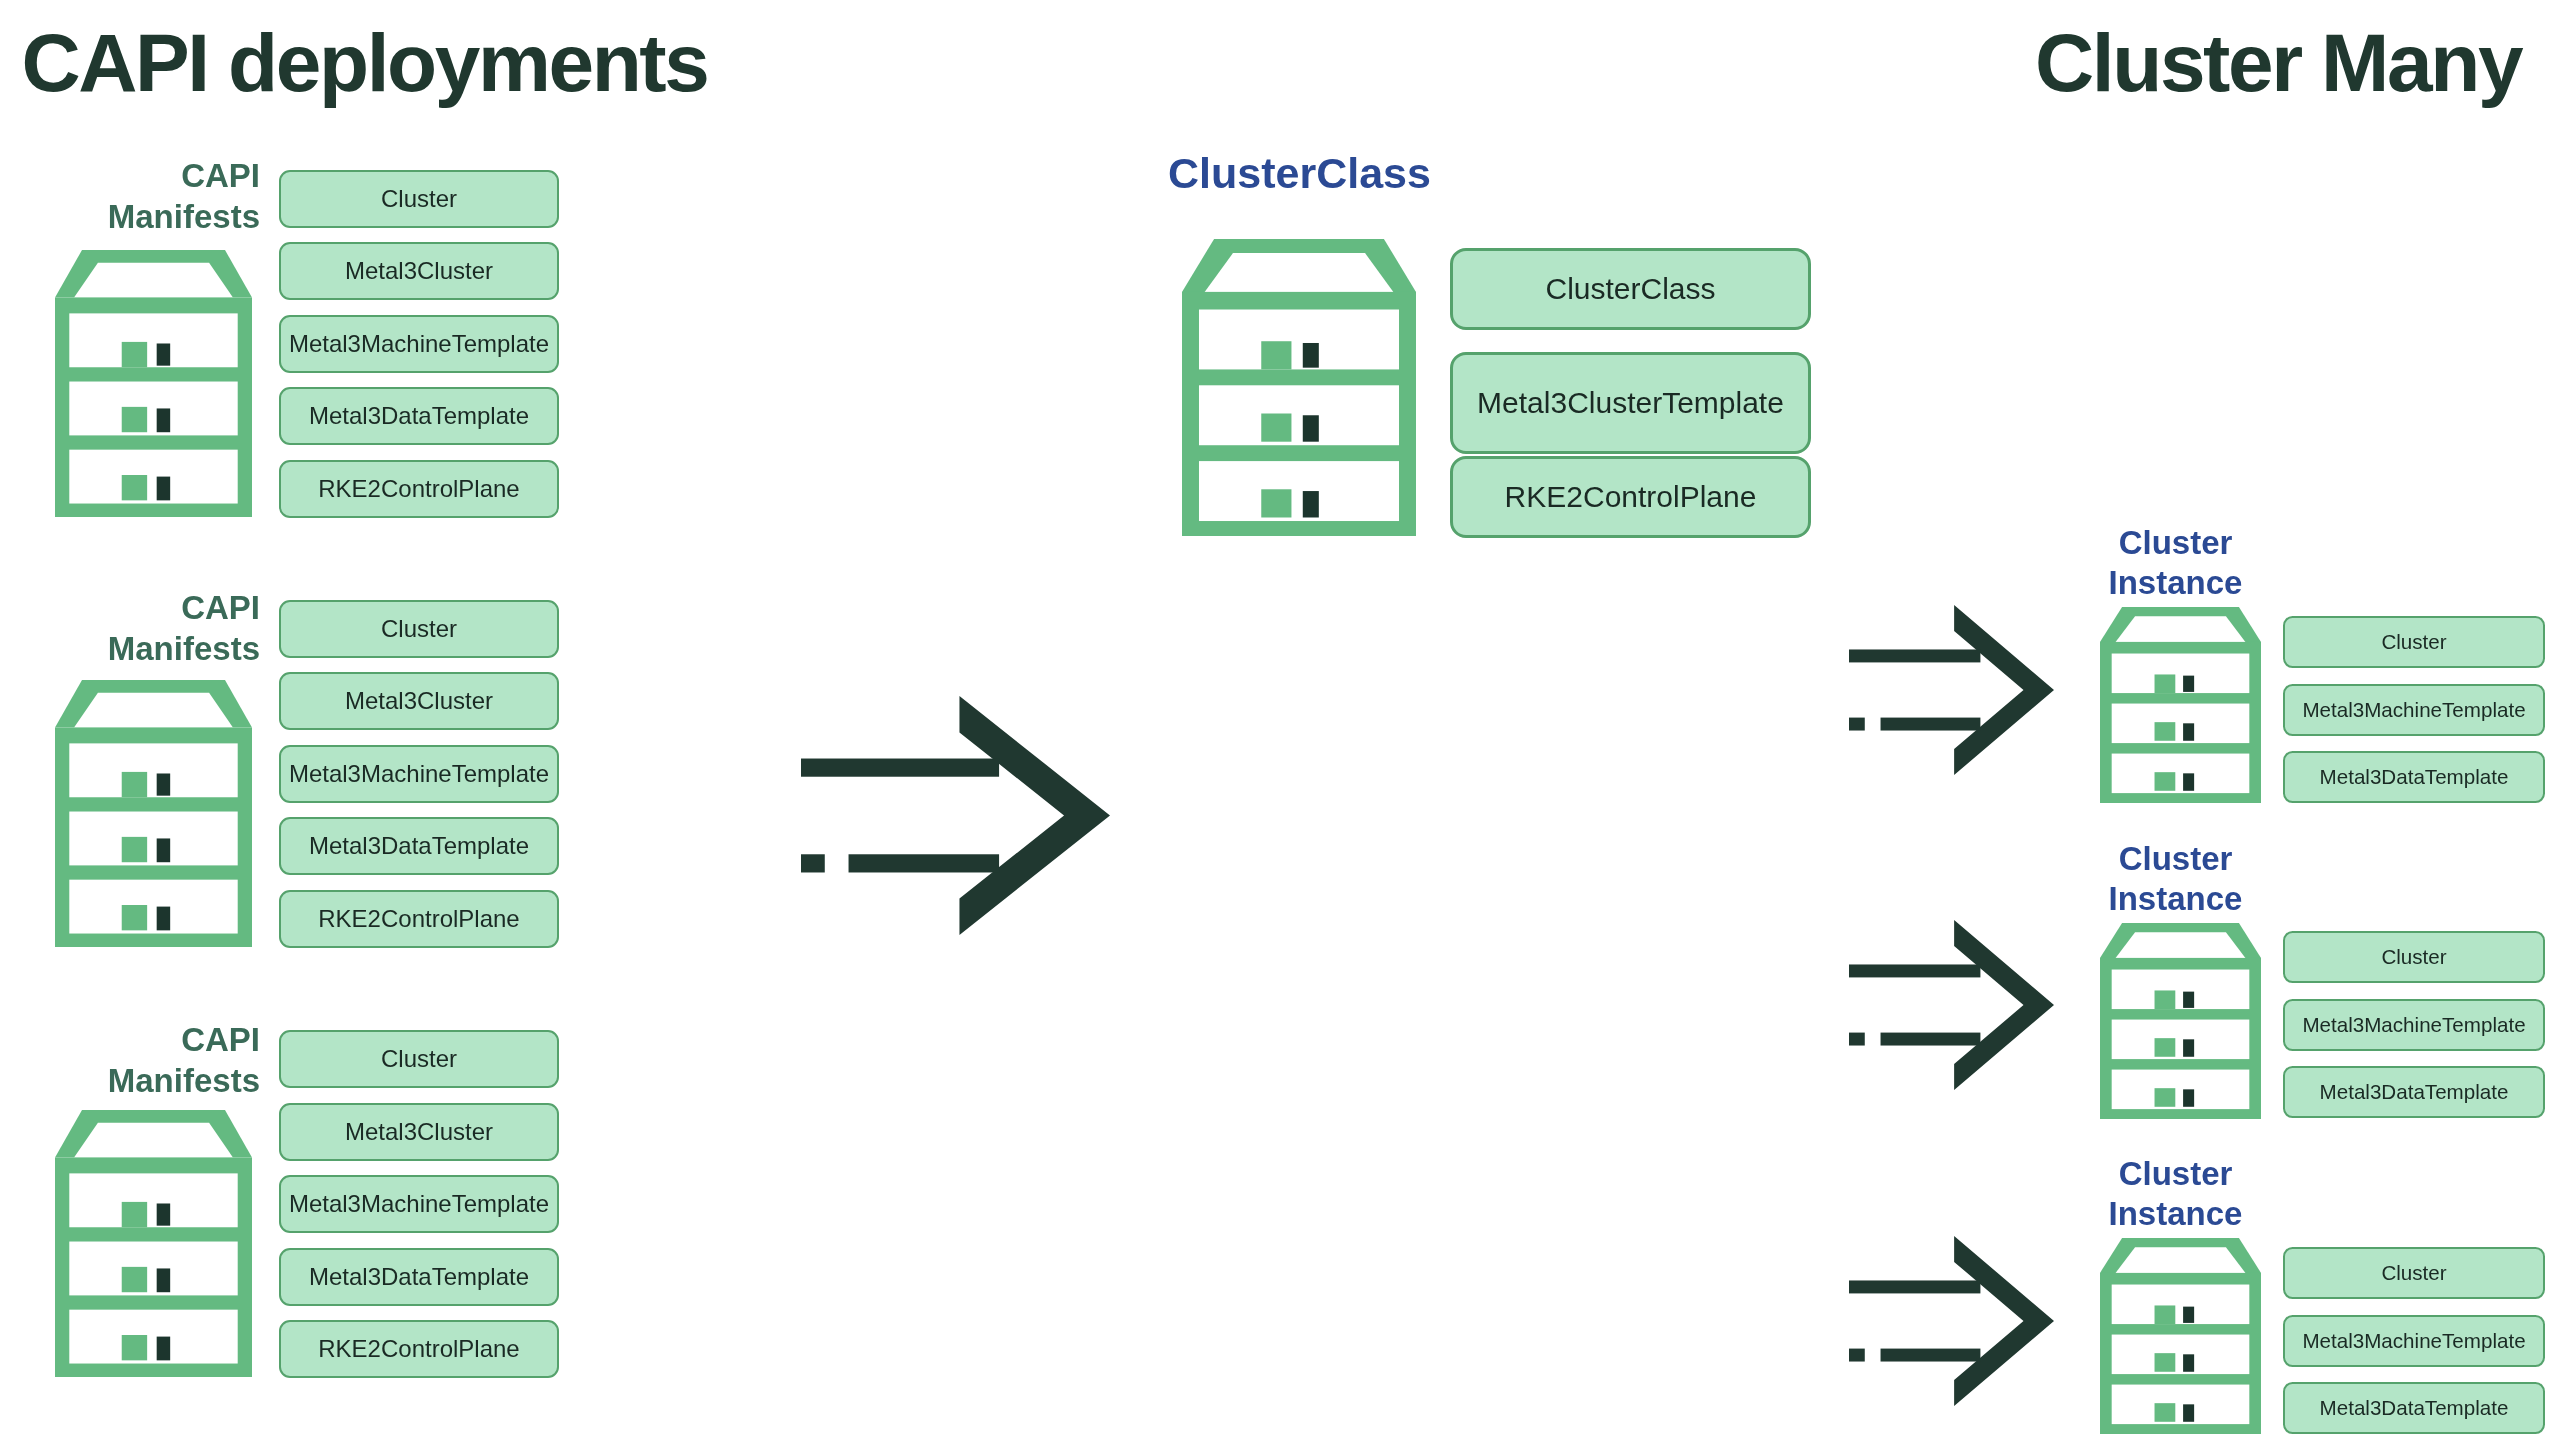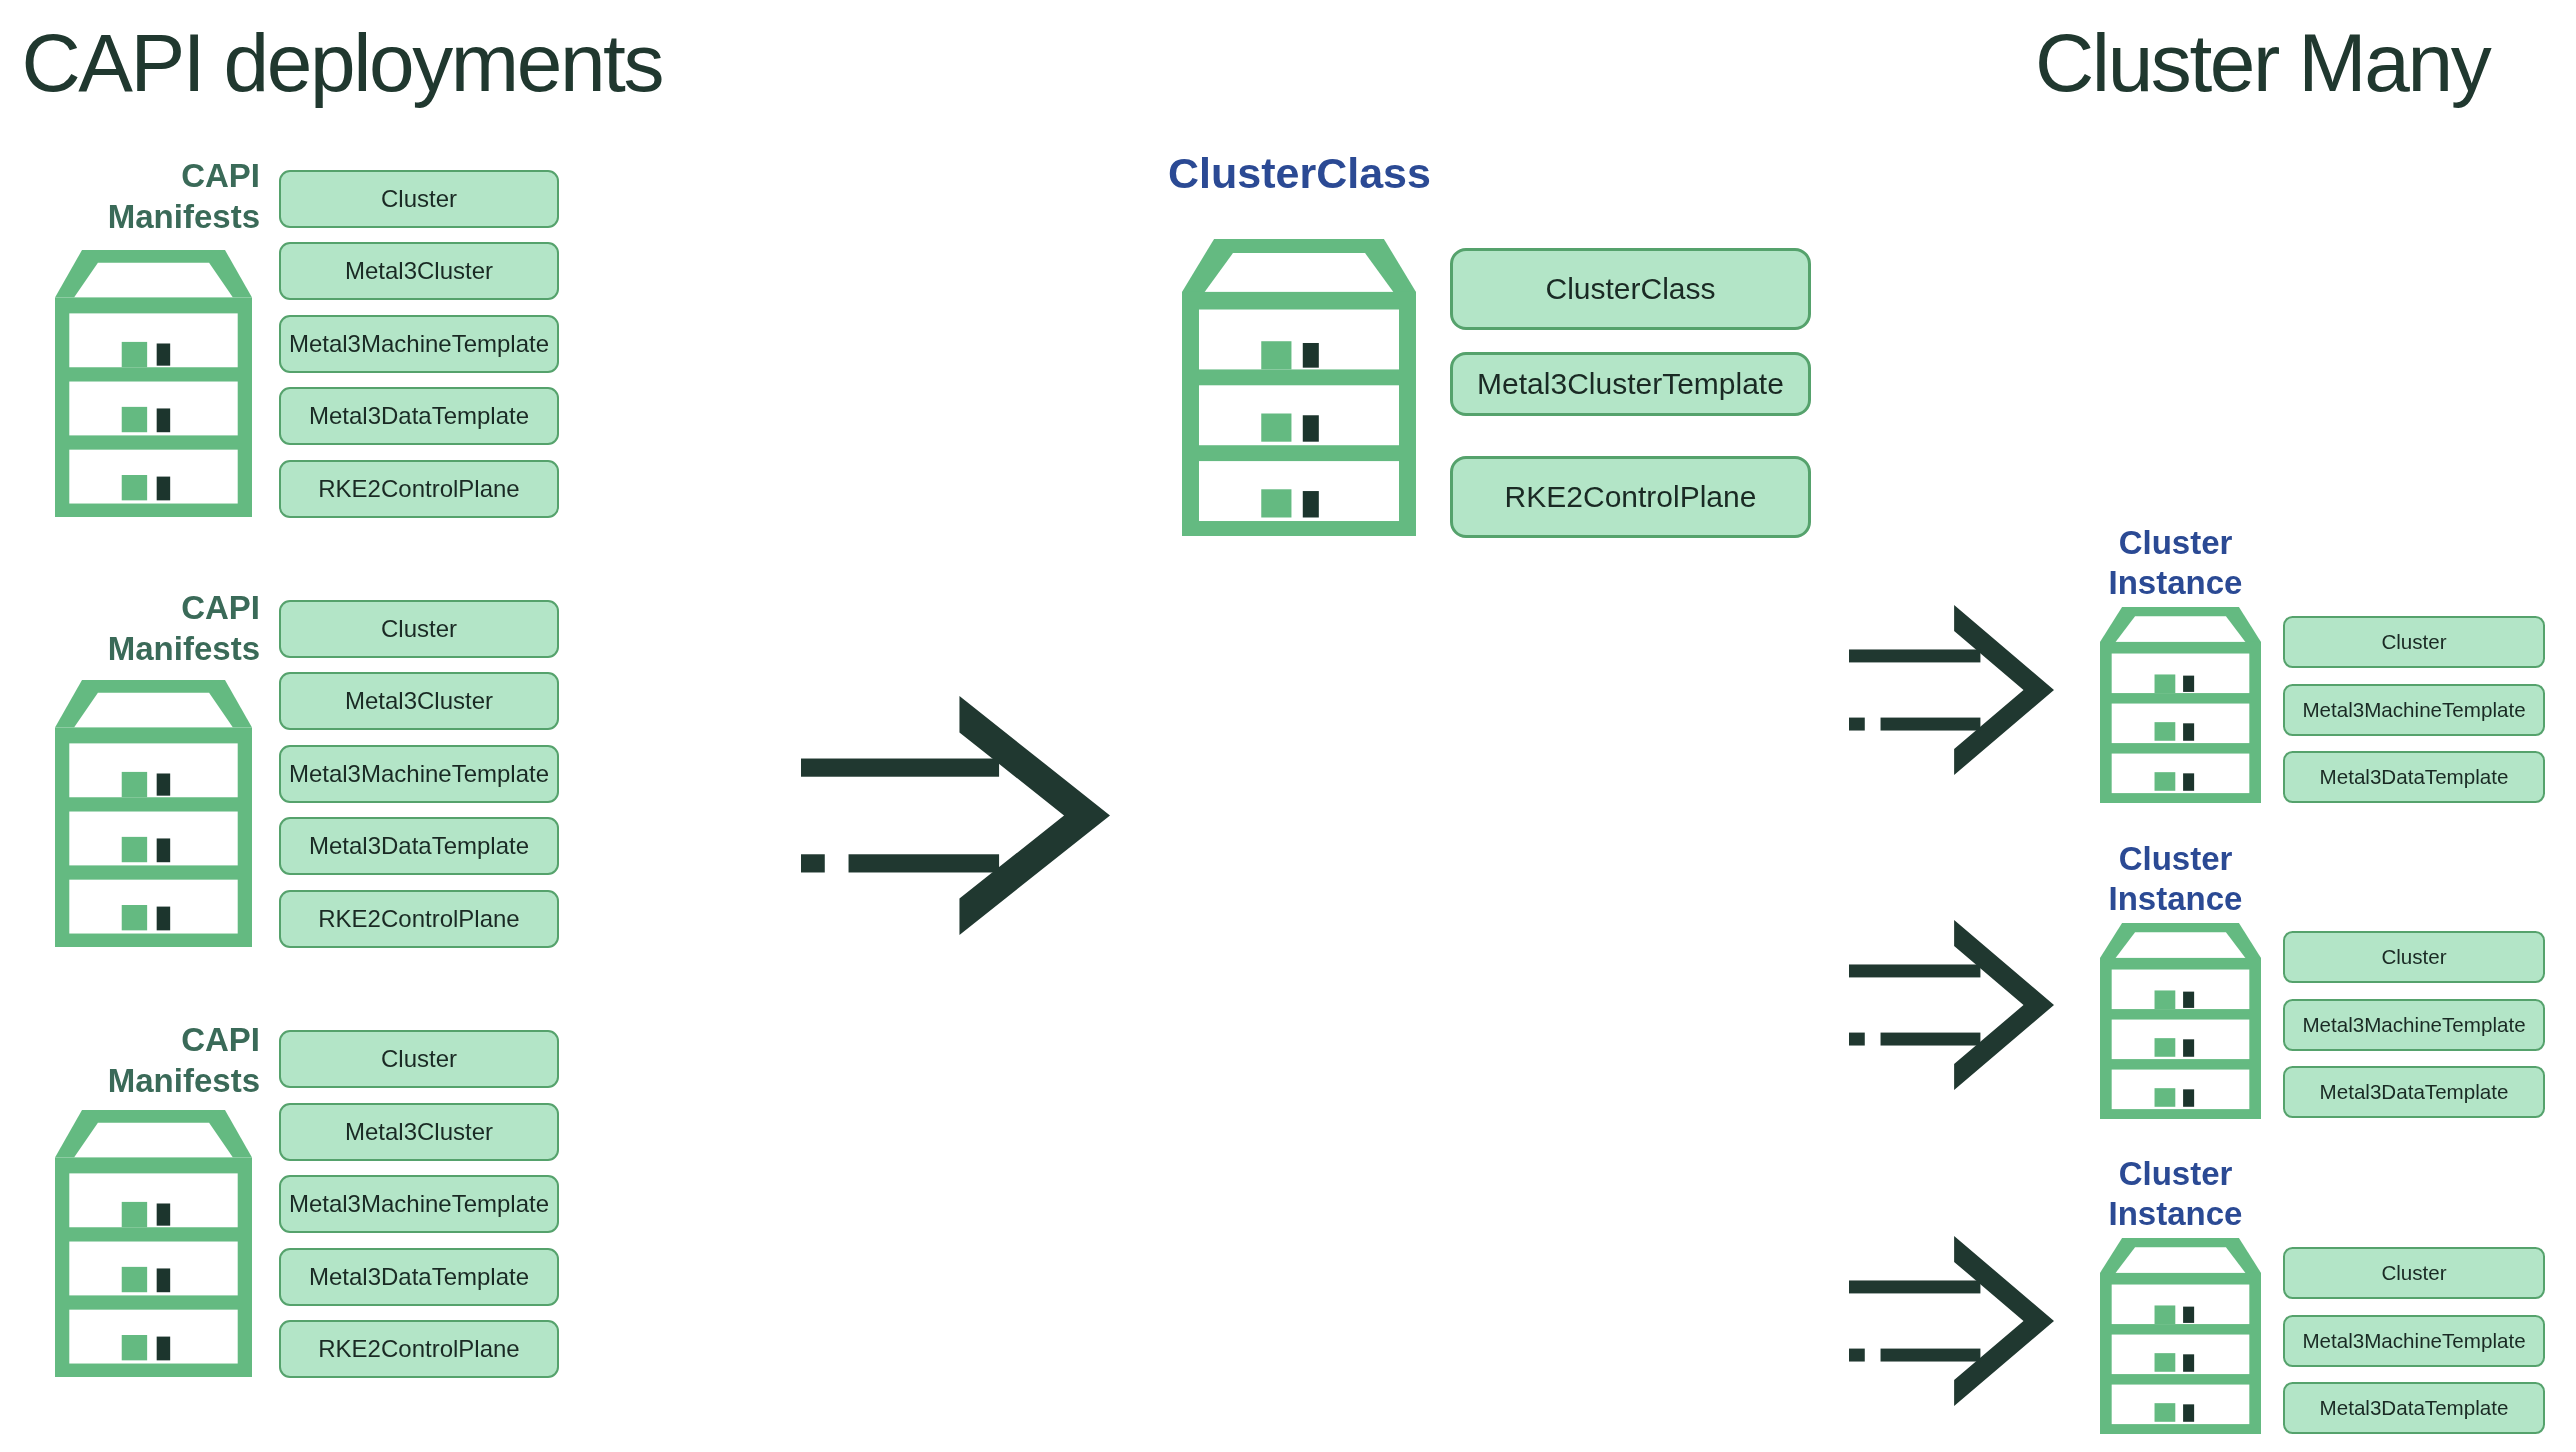--- a/index.html
+++ b/index.html
@@ -2,21 +2,21 @@
 <html style="font-size:12.7px"><head>
 <meta charset="utf-8">
 <style>
   html, body { margin:0; padding:0; background:#ffffff; }
   #canvas {
     position:relative; width:2576px; height:1452px; background:#ffffff;
     font-family:"Liberation Sans", sans-serif; overflow:hidden;
   }
   .abs { position:absolute; }
   .h1 {
-    font-size:82px; font-weight:400; color:#20382f;
+    font-size:82px; font-weight:700; color:#20382f;
     letter-spacing:-2.4px; line-height:1; white-space:nowrap;
   }
   .group-label {
     font-size:33px; font-weight:700; color:#3a6a58;
     text-align:right; line-height:41px;
   }
   .instance-label {
     font-size:33px; font-weight:700; color:#2b4a94;
     text-align:center; line-height:40px;
   }
@@ -130,21 +130,21 @@
     <rect fill="#ffffff" x="18" y="166" width="212" height="68"></rect>
     <rect fill="#ffffff" x="18" y="252" width="212" height="68"></rect>
     <rect fill="#64ba81" x="84" y="116" width="32" height="32"></rect>
     <rect fill="#1c352d" x="128" y="118" width="17" height="28"></rect>
     <rect fill="#64ba81" x="84" y="198" width="32" height="32"></rect>
     <rect fill="#1c352d" x="128" y="200" width="17" height="30"></rect>
     <rect fill="#64ba81" x="84" y="284" width="32" height="32"></rect>
     <rect fill="#1c352d" x="128" y="286" width="17" height="30"></rect>
   </svg>
   <div class="abs pill pill-m" style="left:1450px; top:248px; width:361px; height:82px;">ClusterClass</div>
-  <div class="abs pill pill-m" style="left:1450px; top:352px; width:361px; height:64px;">Metal3ClusterTemplate</div>
+  <div class="abs pill pill-m" style="left:1450px; top:352px; width:361px; height:102px;">Metal3ClusterTemplate</div>
   <div class="abs pill pill-m" style="left:1450px; top:456px; width:361px; height:82px;">RKE2ControlPlane</div>
 
   <div class="abs instance-label" style="left:2070px; top:523px; width:211px;">
     <div>Cluster</div>
     <div>Instance</div>
   </div>
   <svg class="abs" style="left:1849px; top:605px;" width="205" height="170" viewBox="0 0 390 302" preserveAspectRatio="none">
     <path fill="#203830" d="M200,0 L390,151 L200,302 L200,256 L332,151 L200,46 Z"></path>
     <rect fill="#203830" x="0" y="79" width="250" height="23"></rect>
     <rect fill="#203830" x="0" y="200" width="30" height="23"></rect>

